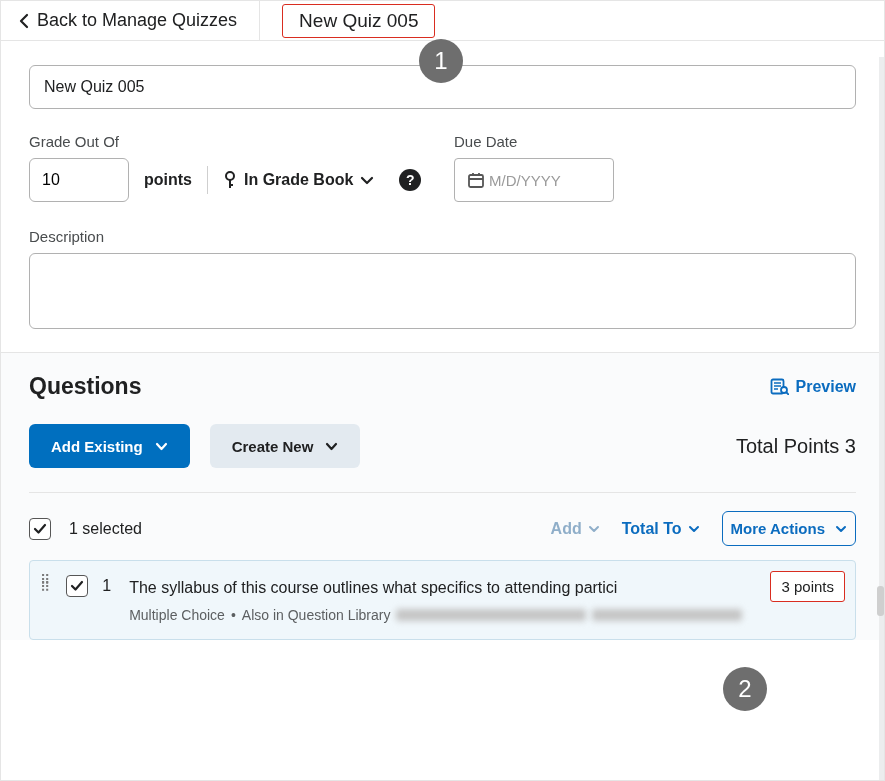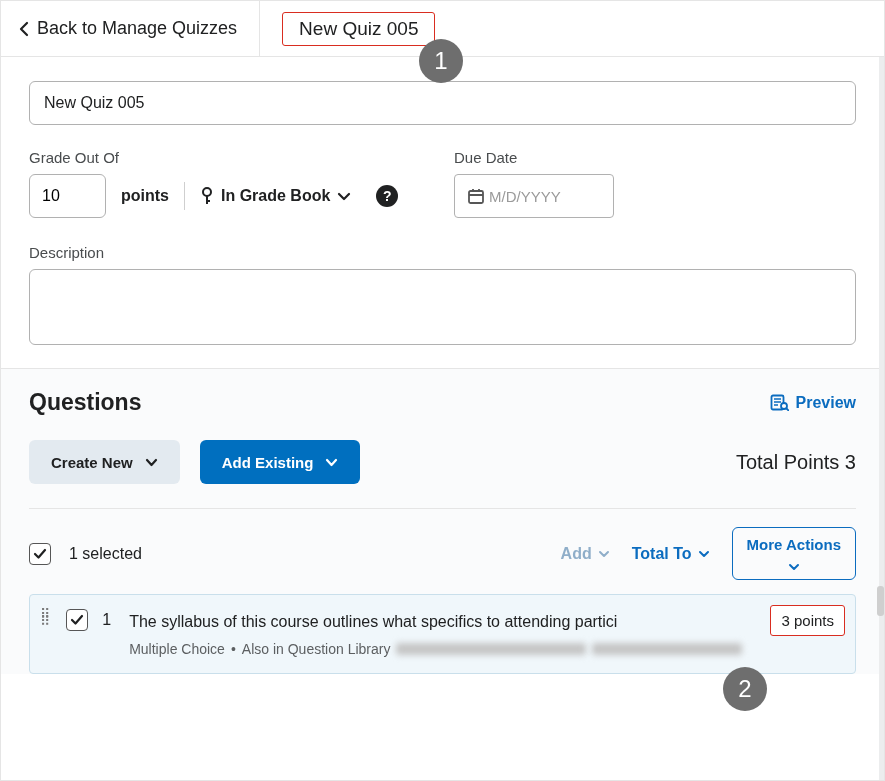--- a/index.html
+++ b/index.html
@@ -12,21 +12,21 @@
     height: 781px;
     overflow: hidden;
     position: relative;
     border: 1px solid #e5e5e5;
   }
 
   .header-bar {
     display: flex;
     align-items: center;
     border-bottom: 1px solid #e5e5e5;
-    height: 56px;
+    height: 40px;
     text-align: right;
   }
   .back-link {
     display: flex;
     align-items: center;
     gap: 8px;
     padding: 0 22px 0 18px;
     height: 100%;
     font-size: 18px;
     font-weight: 400;
@@ -89,21 +89,21 @@
   }
   .grade-col { width: 425px; }
   .due-col { flex: 1; }
 
   .grade-controls {
     display: flex;
     align-items: center;
     gap: 15px;
   }
   .grade-num {
-    width: 77px;
+    width: 100px;
     height: 44px;
     border: 1px solid #b1b1b1;
     border-radius: 6px;
     padding: 14px 12px;
     font-size: 16px;
   }
   .points-txt { font-size: 16px; color: #202122; font-weight: bold; }
   .mini-divider {
     width: 1px;
     height: 28px;
@@ -233,26 +233,25 @@
     color: #0b6cbf;
     cursor: pointer;
   }
   .mini-action.disabled { color: #8faec9; cursor: default; }
   .more-actions-btn {
     display: flex;
     align-items: center;
     gap: 10px;
     border: 1.5px solid #0b6cbf;
     border-radius: 6px;
-    padding: 8px 14px;
+    padding: 8px 8px;
     font-weight: 600;
     color: #0b6cbf;
     font-size: 15px;
     cursor: pointer;
-    flex-direction: column;
   }
 
   .question-row {
     background: #f0f7fb;
     border: 0.5px solid #c9dfeb;
     border-radius: 4px;
     padding: 14px 14px 16px 10px;
     display: flex;
     gap: 14px;
     align-items: flex-start;
@@ -371,30 +370,30 @@
             <path d="M4 5 H11 M4 8 H11 M4 11 H8" stroke="#0b6cbf" stroke-width="1.6"></path>
             <circle cx="14" cy="12" r="3" stroke="#0b6cbf" stroke-width="1.8" fill="#fafbfc"></circle>
             <path d="M16.5 14.5 L18.5 16.5" stroke="#0b6cbf" stroke-width="1.8" stroke-linecap="round"></path>
           </svg>
         <span>Preview</span>
       </div>
     </div>
 
     <div class="action-row">
       <div class="btn-group">
+        <button class="btn btn-primary">
+          <span>Add Existing</span>
+          <svg width="13" height="9" viewBox="0 0 13 9">
+              <path d="M2 2 L6.5 7 L11 2" stroke="#fff" stroke-width="2.2" fill="none" stroke-linecap="round" stroke-linejoin="round"></path>
+            </svg>
+        </button>
         <button class="btn btn-secondary">
           <span>Create New</span>
           <svg width="13" height="9" viewBox="0 0 13 9">
               <path d="M2 2 L6.5 7 L11 2" stroke="#202122" stroke-width="2.2" fill="none" stroke-linecap="round" stroke-linejoin="round"></path>
-            </svg>
-        </button>
-        <button class="btn btn-primary">
-          <span>Add Existing</span>
-          <svg width="13" height="9" viewBox="0 0 13 9">
-              <path d="M2 2 L6.5 7 L11 2" stroke="#fff" stroke-width="2.2" fill="none" stroke-linecap="round" stroke-linejoin="round"></path>
             </svg>
         </button>
       </div>
       <div class="total-points">Total Points 3</div>
     </div>
 
     <div class="selected-bar">
       <div class="sel-left">
         <div class="chk">
           <svg width="14" height="12" viewBox="0 0 14 12">

